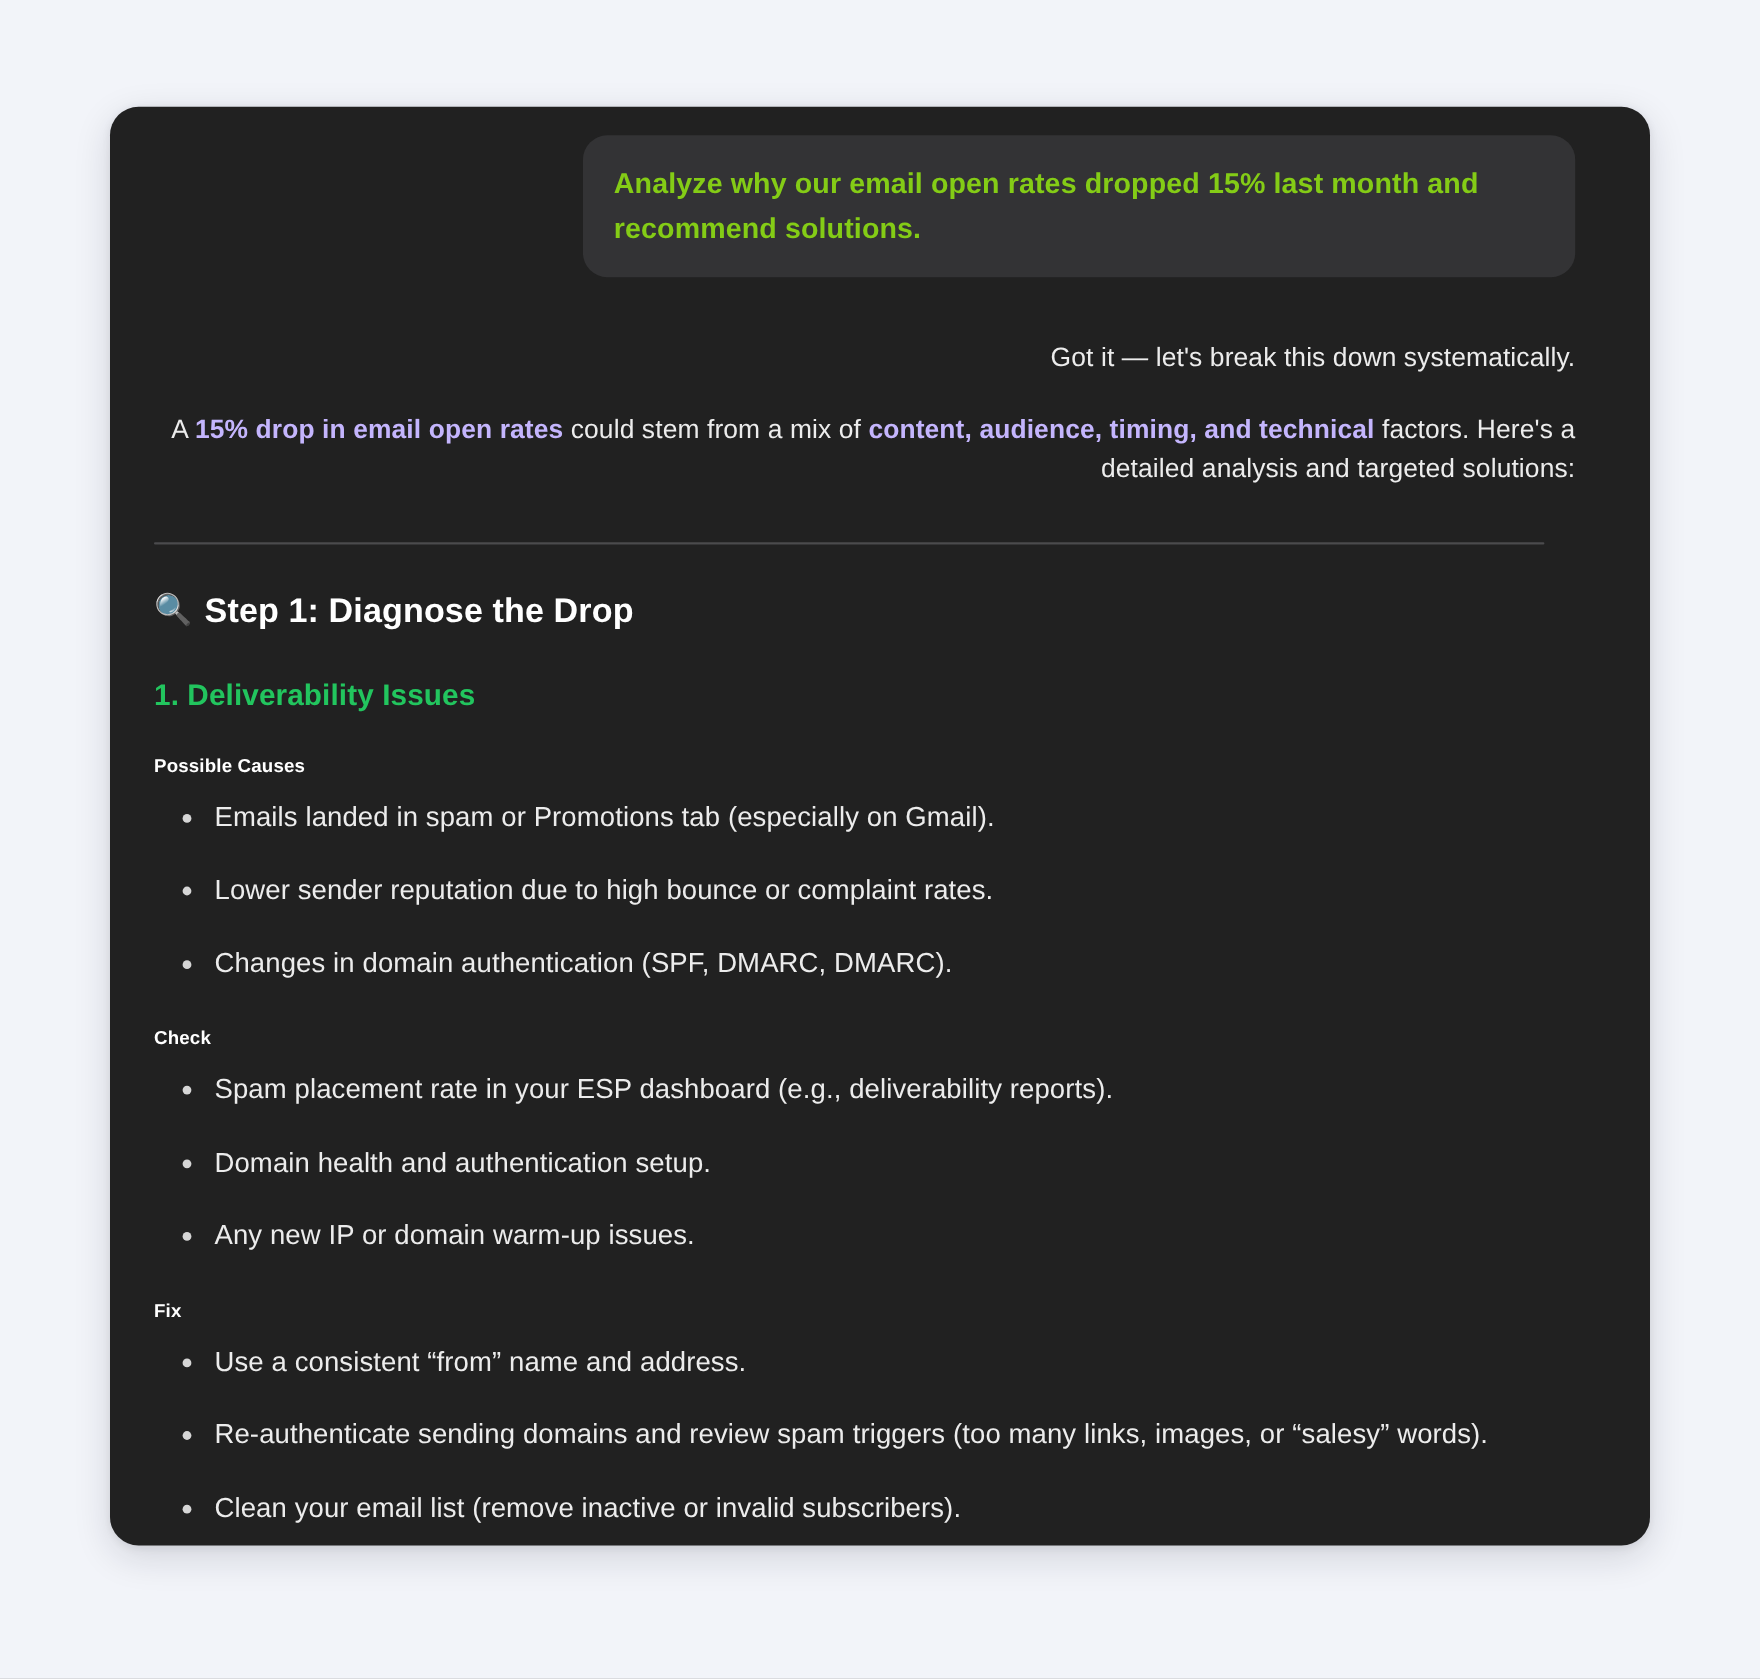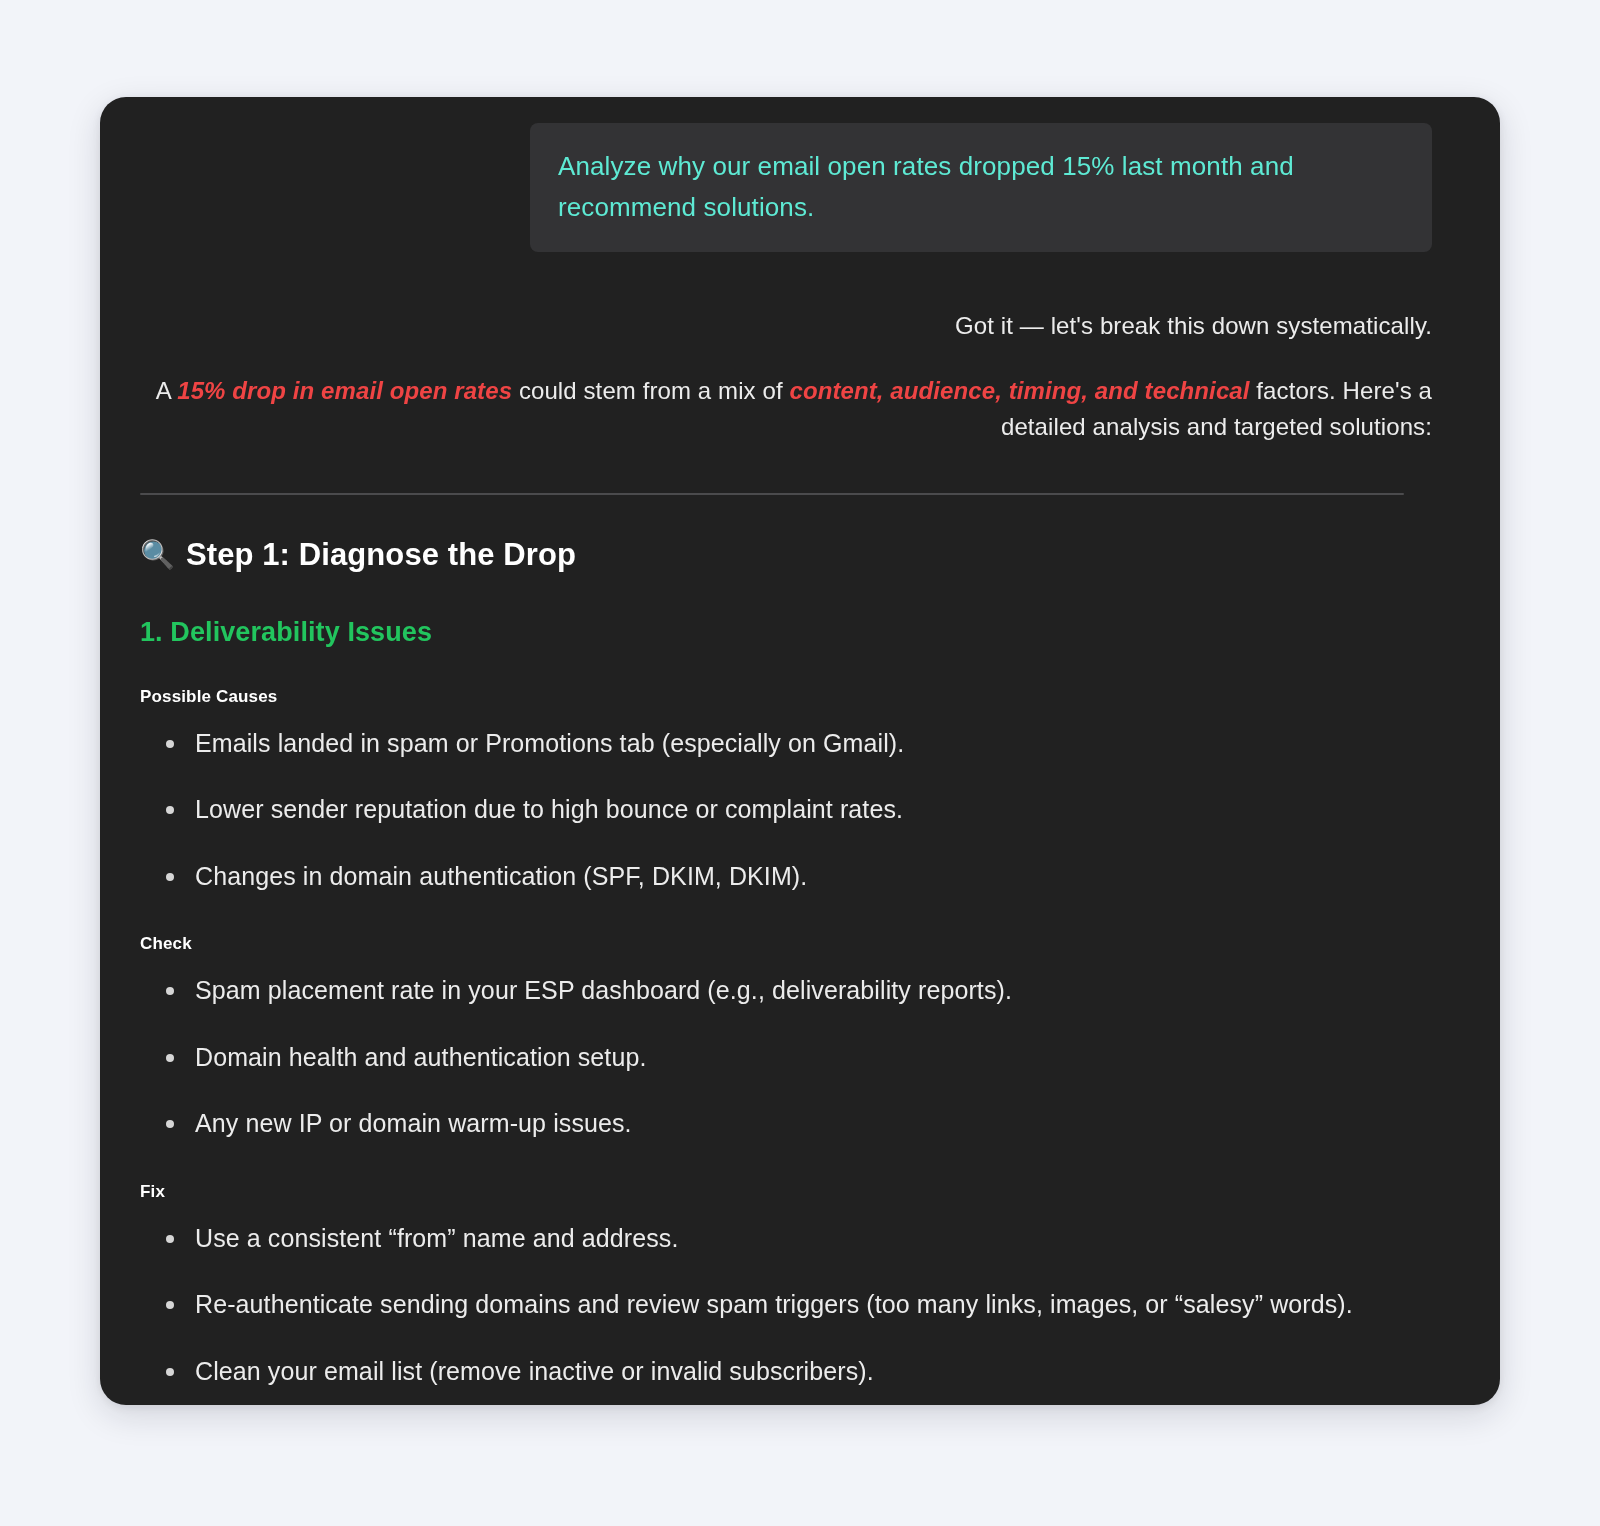--- a/index.html
+++ b/index.html
@@ -36,27 +36,28 @@
 
   
   .user-row {
     display: flex;
     justify-content: flex-end;
     padding: 26px 68px 0 0;
   }
 
   .user-bubble {
     background: #333335;
-    color: #5eead4;
-    border-radius: 8px;
+    color: #84cc16;
+    border-radius: 22px;
     padding: 23px 30px 25px 28px;
     max-width: 902px;
     font-size: 26px;
     line-height: 1.56;
     letter-spacing: 0.1px;
+    font-weight: bold;
   }
 
   
   .assistant {
     padding: 56px 68px 0 40px;
     color: #ececec;
   }
 
   .para {
     font-size: 24px;
@@ -64,22 +65,21 @@
     letter-spacing: 0.1px;
     color: #ececec;
     margin: 0 0 0 0;
     text-align: right;
   }
 
   .para + .para { margin-top: 28px; }
 
   .para b, .para strong {
     font-weight: 700;
-    color: #ef4444;
-    font-style: italic;
+    color: #c4b5fd;
   }
 
   .divider {
     height: 2px;
     background: #4b4b4d;
     margin: 47px 28px 0 0;
     border: 0;
     border-radius: 1px;
   }
 
@@ -171,21 +171,21 @@
         <span class="step-emoji">🔍</span>
         <span>Step 1: Diagnose the Drop</span>
       </h2>
 
       <h3 class="sub-heading">1. Deliverability Issues</h3>
 
       <h4 class="label-heading">Possible Causes</h4>
       <ul class="bullets">
         <li>Emails landed in spam or Promotions tab (especially on Gmail).</li>
         <li>Lower sender reputation due to high bounce or complaint rates.</li>
-        <li>Changes in domain authentication (SPF, DKIM, DKIM).</li>
+        <li>Changes in domain authentication (SPF, DMARC, DMARC).</li>
       </ul>
 
       <h4 class="label-heading">Check</h4>
       <ul class="bullets">
         <li>Spam placement rate in your ESP dashboard (e.g., deliverability reports).</li>
         <li>Domain health and authentication setup.</li>
         <li>Any new IP or domain warm-up issues.</li>
       </ul>
 
       <h4 class="label-heading">Fix</h4>

